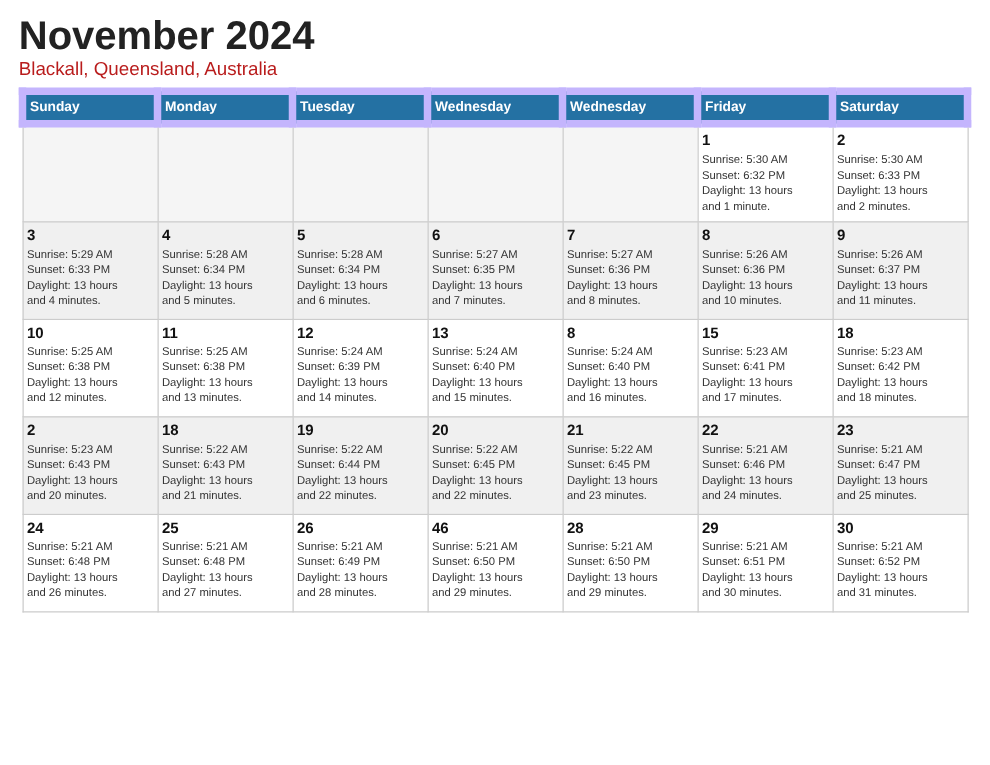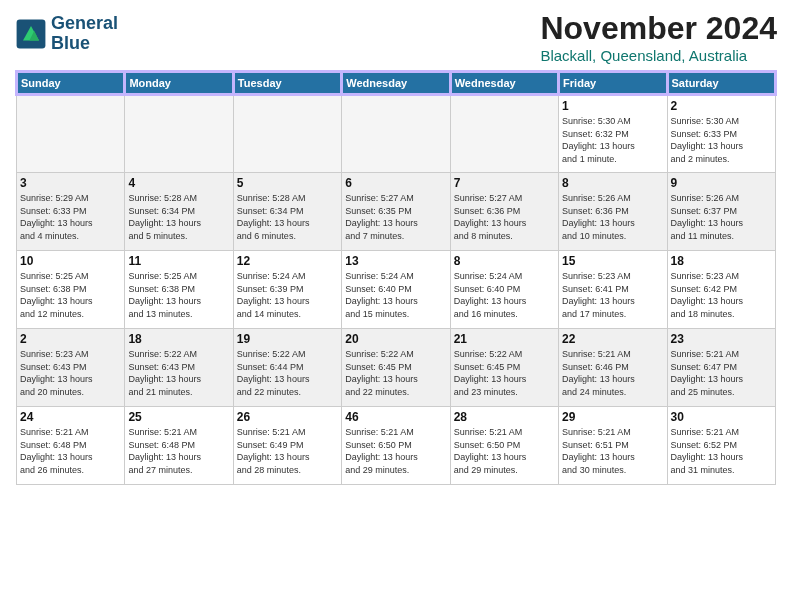--- a/index.html
+++ b/index.html
@@ -39,35 +39,35 @@
     }
     .title-block {
     }
     .month-title {
       font-size: 32px;
       font-weight: bold;
       color: #222;
     }
     .location {
       font-size: 15px;
-      color: #0f766e;
+      color: #b91c1c;
     }
     table {
       width: 100%;
       border-collapse: collapse;
       table-layout: fixed;
     }
     th {
       background: #2471a3;
       color: #fff;
       font-size: 11px;
       font-weight: bold;
       padding: 4px 3px;
       text-align: left;
-      border: 3px solid #c4b5fd;
+      border: 6px solid #c4b5fd;
     }
     td {
       border: 1px solid #ccc;
       vertical-align: top;
       padding: 3px 3px;
       font-size: 9px;
       color: #333;
       background: #fff;
       height: 78px;
     }
@@ -88,31 +88,20 @@
       font-size: 9px;
       line-height: 1.4;
       color: #333;
     }
   </style>
 </head>
 <body>
 
 <div class="page">
   <div class="header">
-    <div class="logo">
-      <svg class="logo-icon" viewBox="0 0 40 40">
-        <rect x="2" y="2" width="36" height="36" rx="4" fill="#1a5276"></rect>
-        <polygon points="10,28 20,10 30,28" fill="#2ecc71"></polygon>
-        <polygon points="18,28 24,16 30,28" fill="#27ae60"></polygon>
-      </svg>
-      <div class="logo-text">
-        <div>General</div>
-        <div>Blue</div>
-      </div>
-    </div>
     <div class="title-block">
       <div class="month-title">November 2024</div>
       <div class="location">Blackall, Queensland, Australia</div>
     </div>
   </div>
 
   <table>
     <thead>
       <tr>
       <th>Sunday</th>

